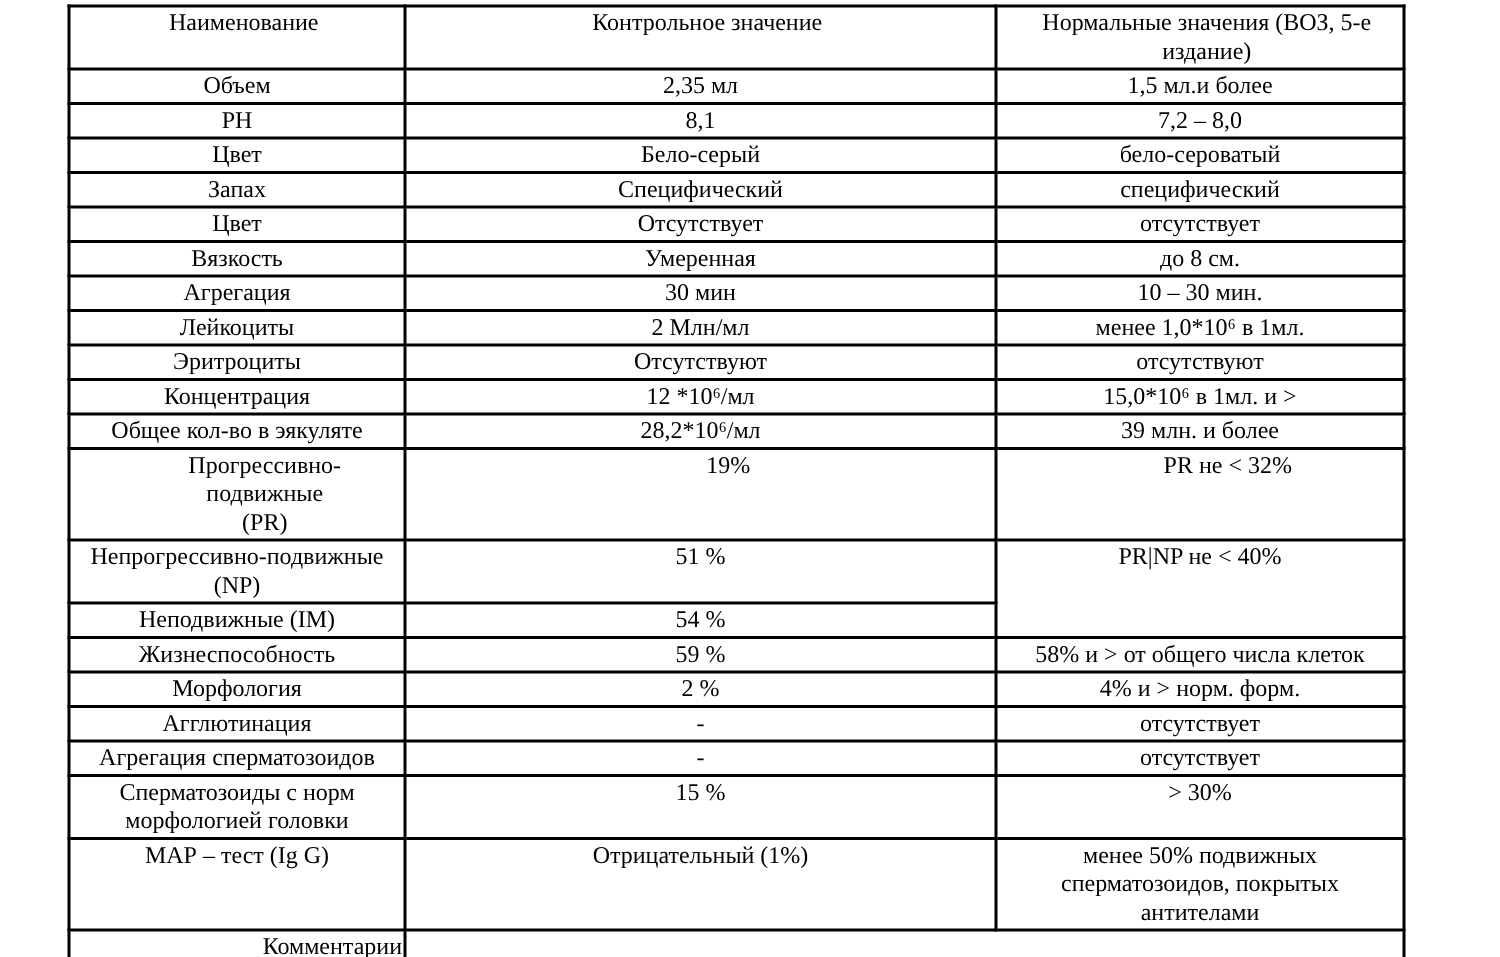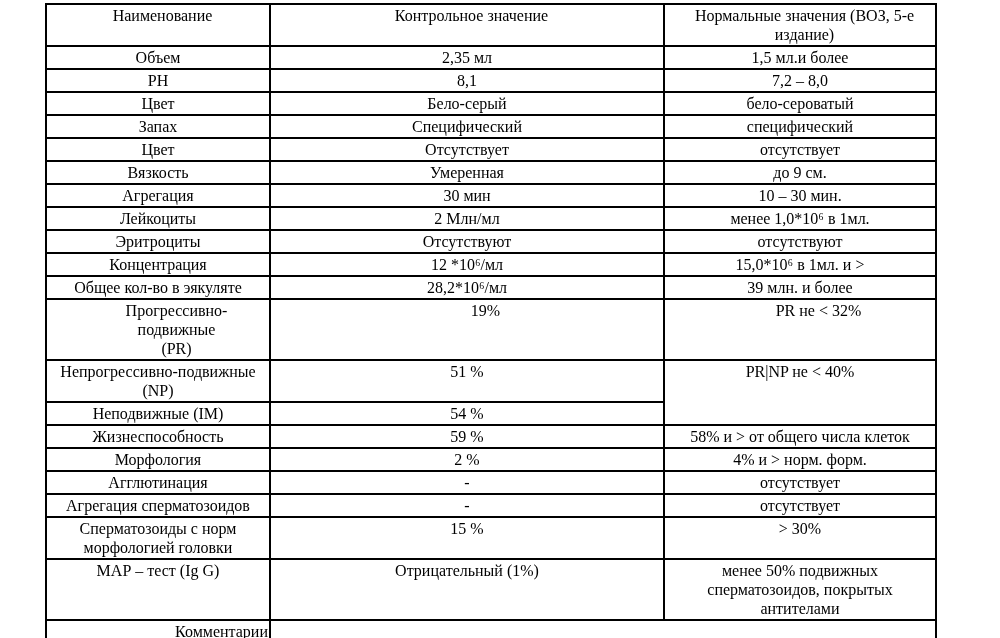--- a/index.html
+++ b/index.html
@@ -84,21 +84,21 @@
     <td class="center">специфический</td>
   </tr>
   <tr>
     <td class="name">Цвет</td>
     <td class="center">Отсутствует</td>
     <td class="center">отсутствует</td>
   </tr>
   <tr>
     <td class="name">Вязкость</td>
     <td class="center">Умеренная</td>
-    <td class="center">до 9 см.</td>
+    <td class="center">до 8 см.</td>
   </tr>
   <tr>
     <td class="name">Агрегация</td>
     <td class="center">30 мин</td>
     <td class="center">10 – 30 мин.</td>
   </tr>
   <tr>
     <td class="name">Лейкоциты</td>
     <td class="center">2 Млн/мл</td>
     <td class="center">менее 1,0*10⁶ в 1мл.</td>

